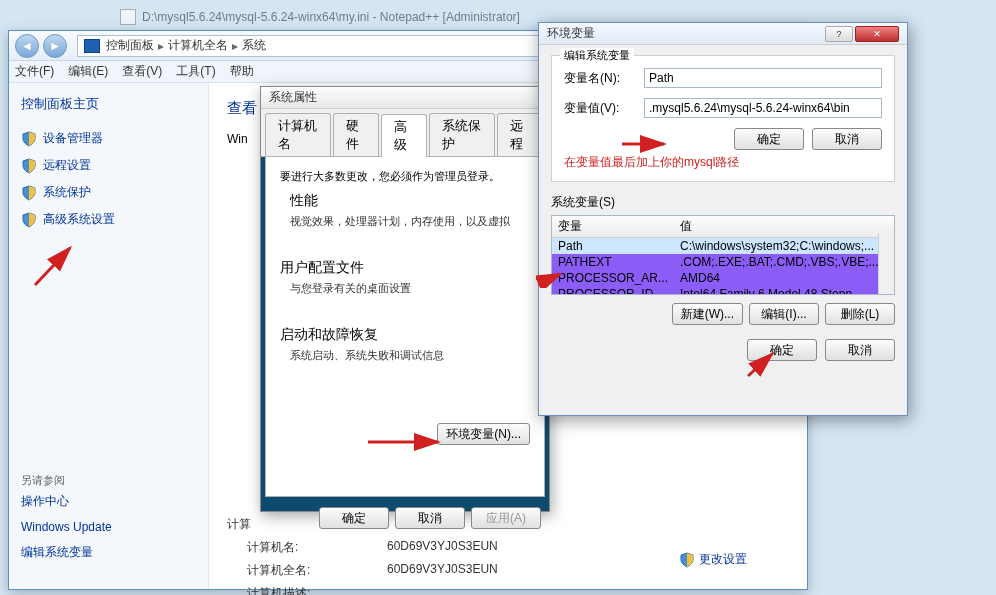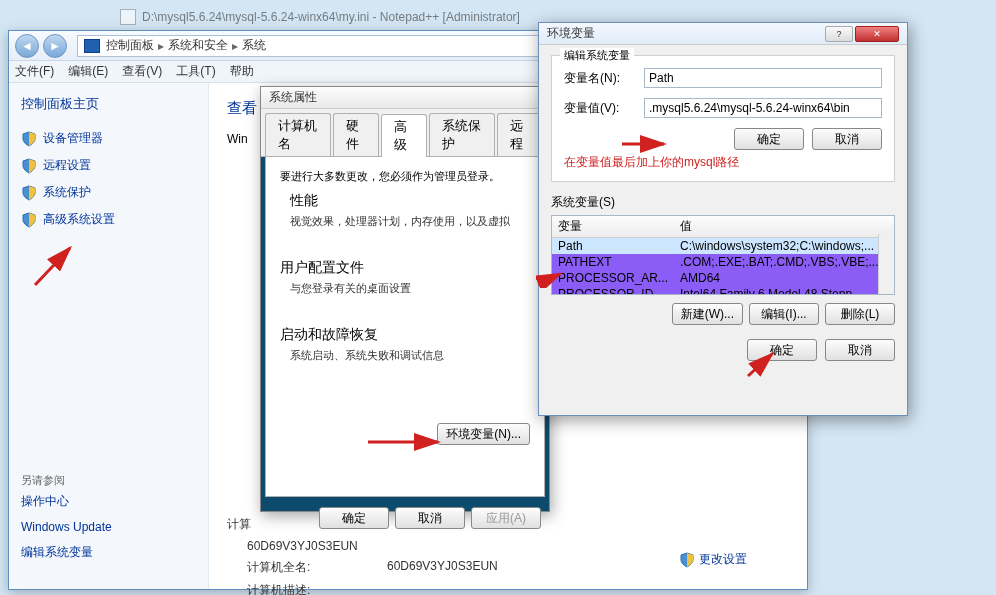--- a/index.html
+++ b/index.html
@@ -92,21 +92,21 @@
 </div>
 
 <div class="cp-window">
   <div class="cp-toolbar">
     <div class="nav-btn">◄</div>
     <div class="nav-btn">►</div>
     <div class="addr-wrap">
       <span class="addr-icon"></span>
       <span class="crumb">控制面板</span>
       <span class="crumb-sep">▸</span>
-      <span class="crumb">系统和安全</span>
+      <span class="crumb">计算机全名</span>
       <span class="crumb-sep">▸</span>
       <span class="crumb">系统</span>
     </div>
   </div>
   <div class="cp-menu">
     <span>文件(F)</span>
     <span>编辑(E)</span>
     <span>查看(V)</span>
     <span>工具(T)</span>
     <span>帮助</span>
@@ -154,20 +154,21 @@
       <span class="see-link">操作中心</span>
       <span class="see-link">Windows Update</span>
       <span class="see-link">编辑系统变量</span>
     </div>
     <div class="cp-main">
       <h1>查看</h1>
       <div>Win</div>
       <div class="info-sec">
         <div class="info-sec-hdr">计算</div>
         <div class="info-row">
+          <span class="info-lbl">计算机名:</span>
           <span class="info-val">60D69V3YJ0S3EUN</span>
         </div>
         <div class="info-row">
           <span class="info-lbl">计算机全名:</span>
           <span class="info-val">60D69V3YJ0S3EUN</span>
         </div>
         <div class="info-row">
           <span class="info-lbl">计算机描述:</span>
           <span class="info-val"></span>
         </div>

